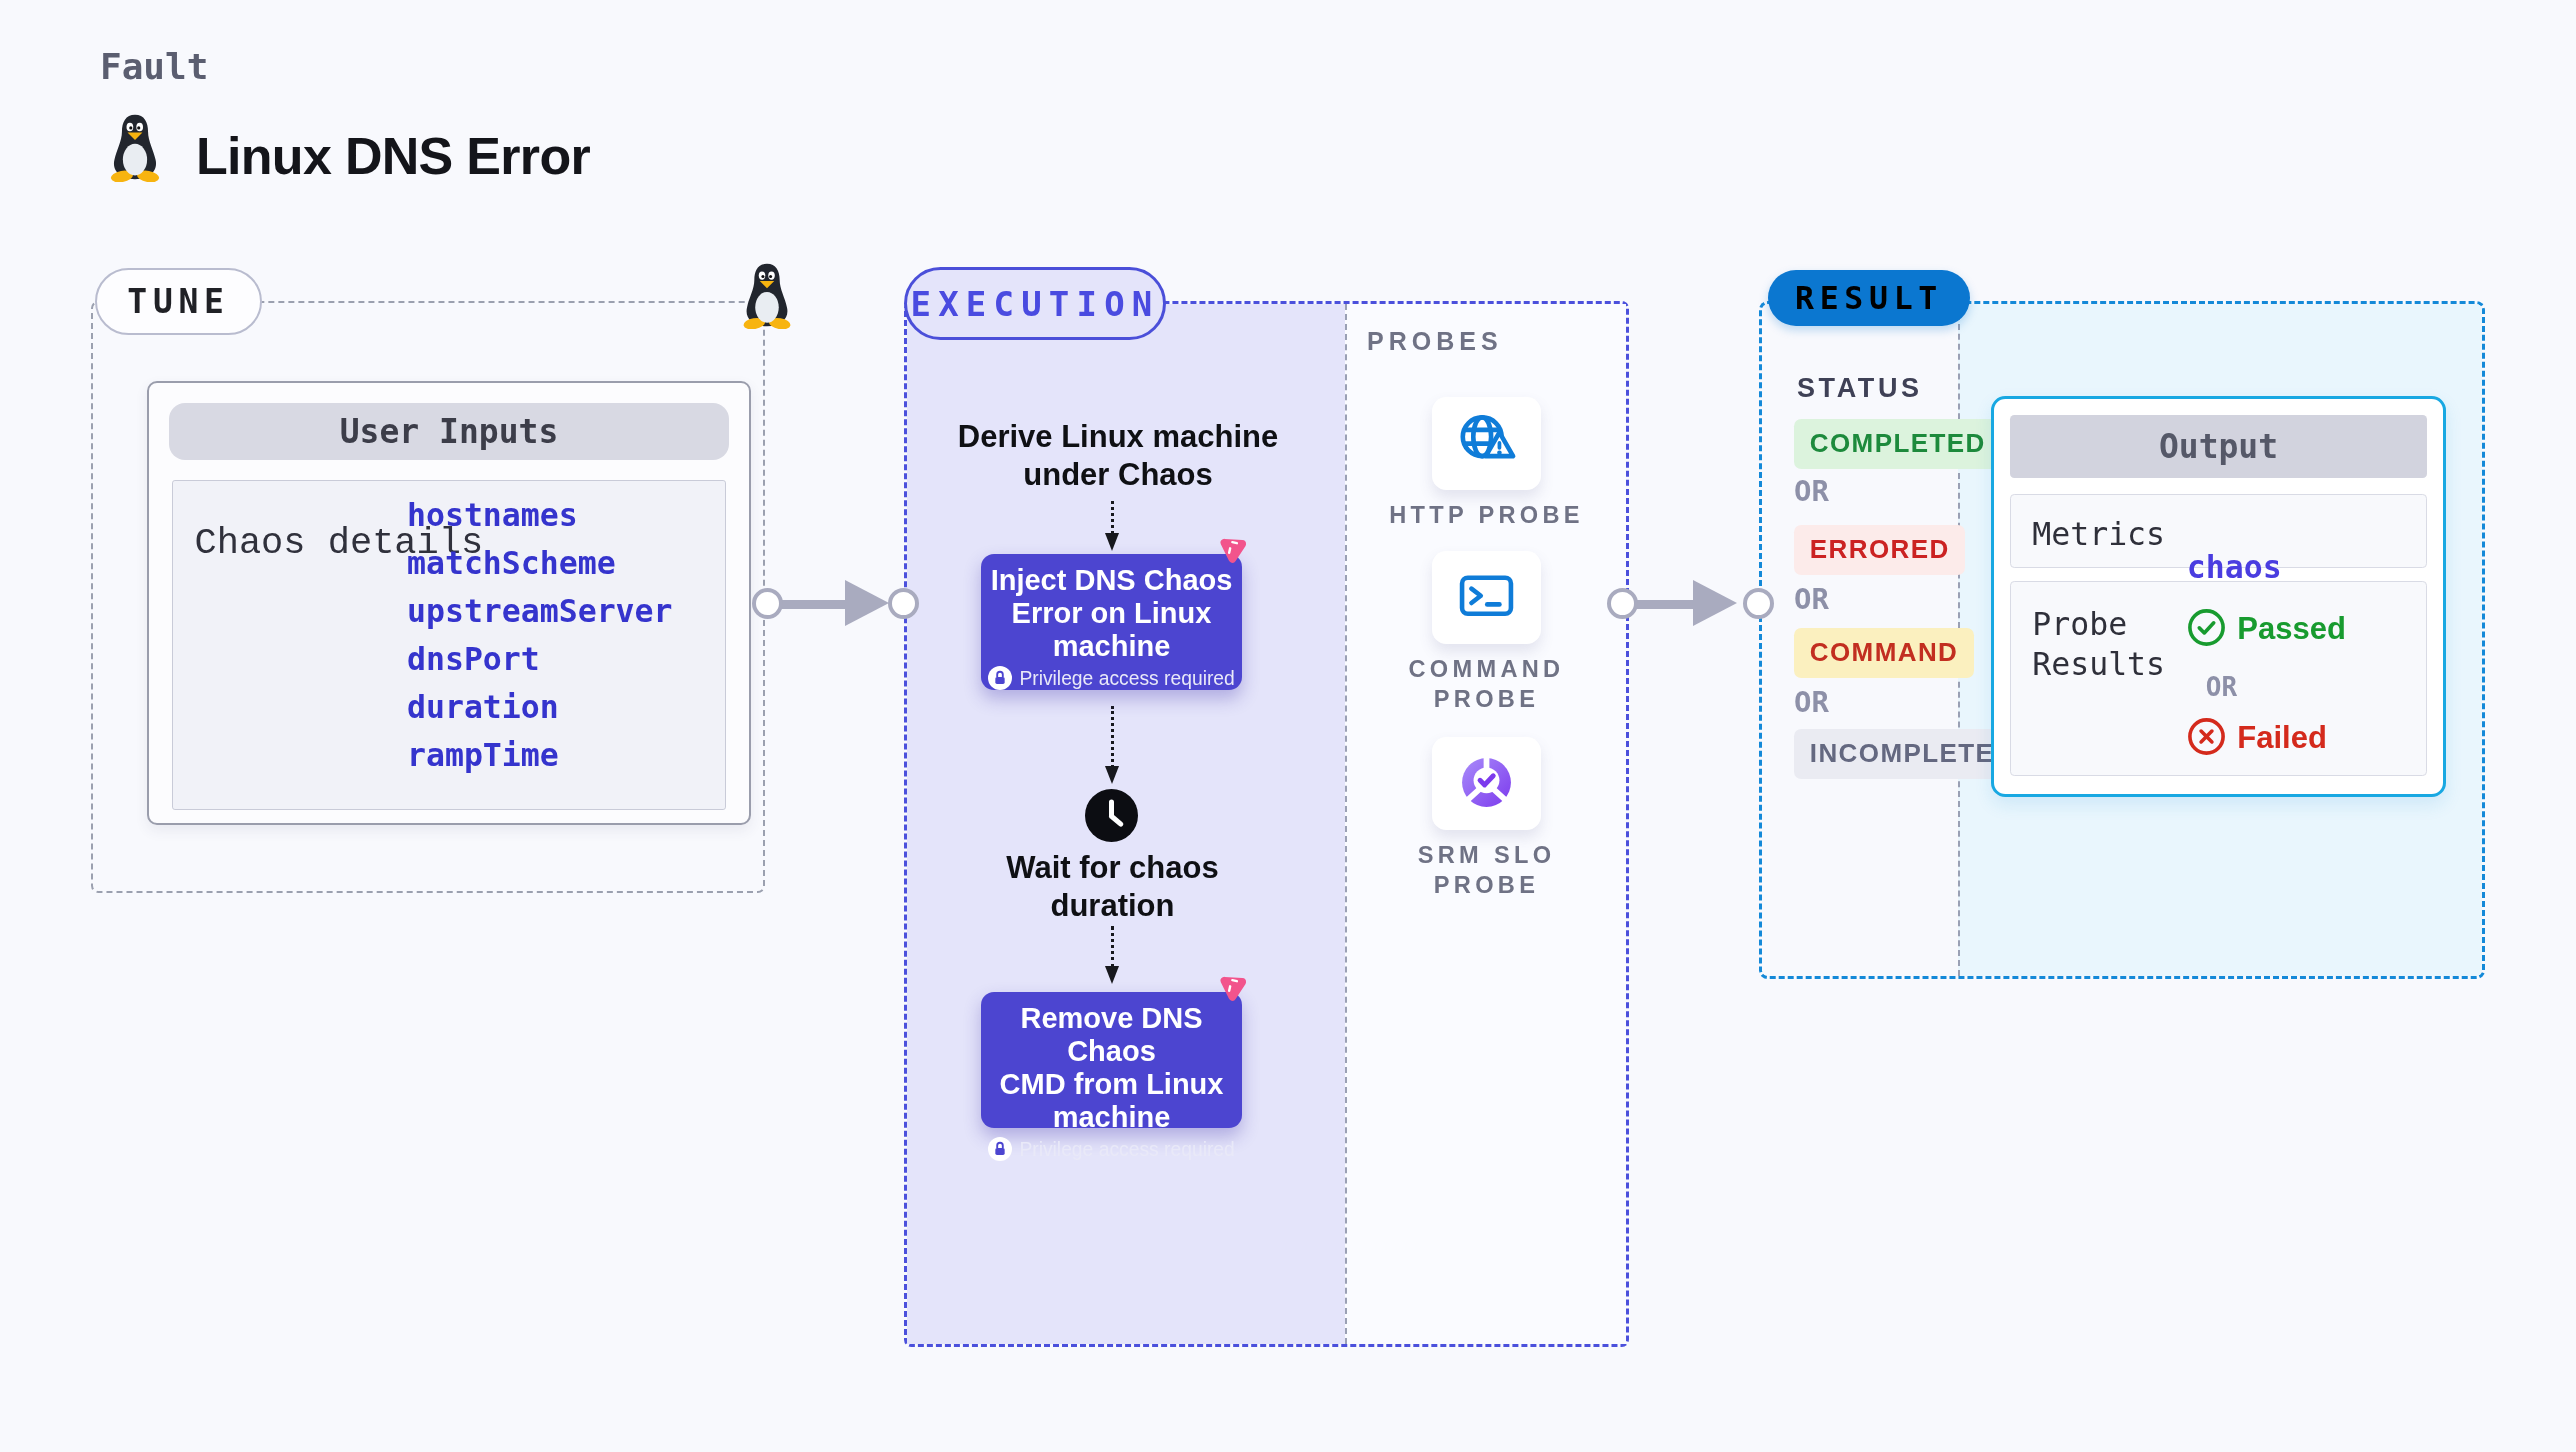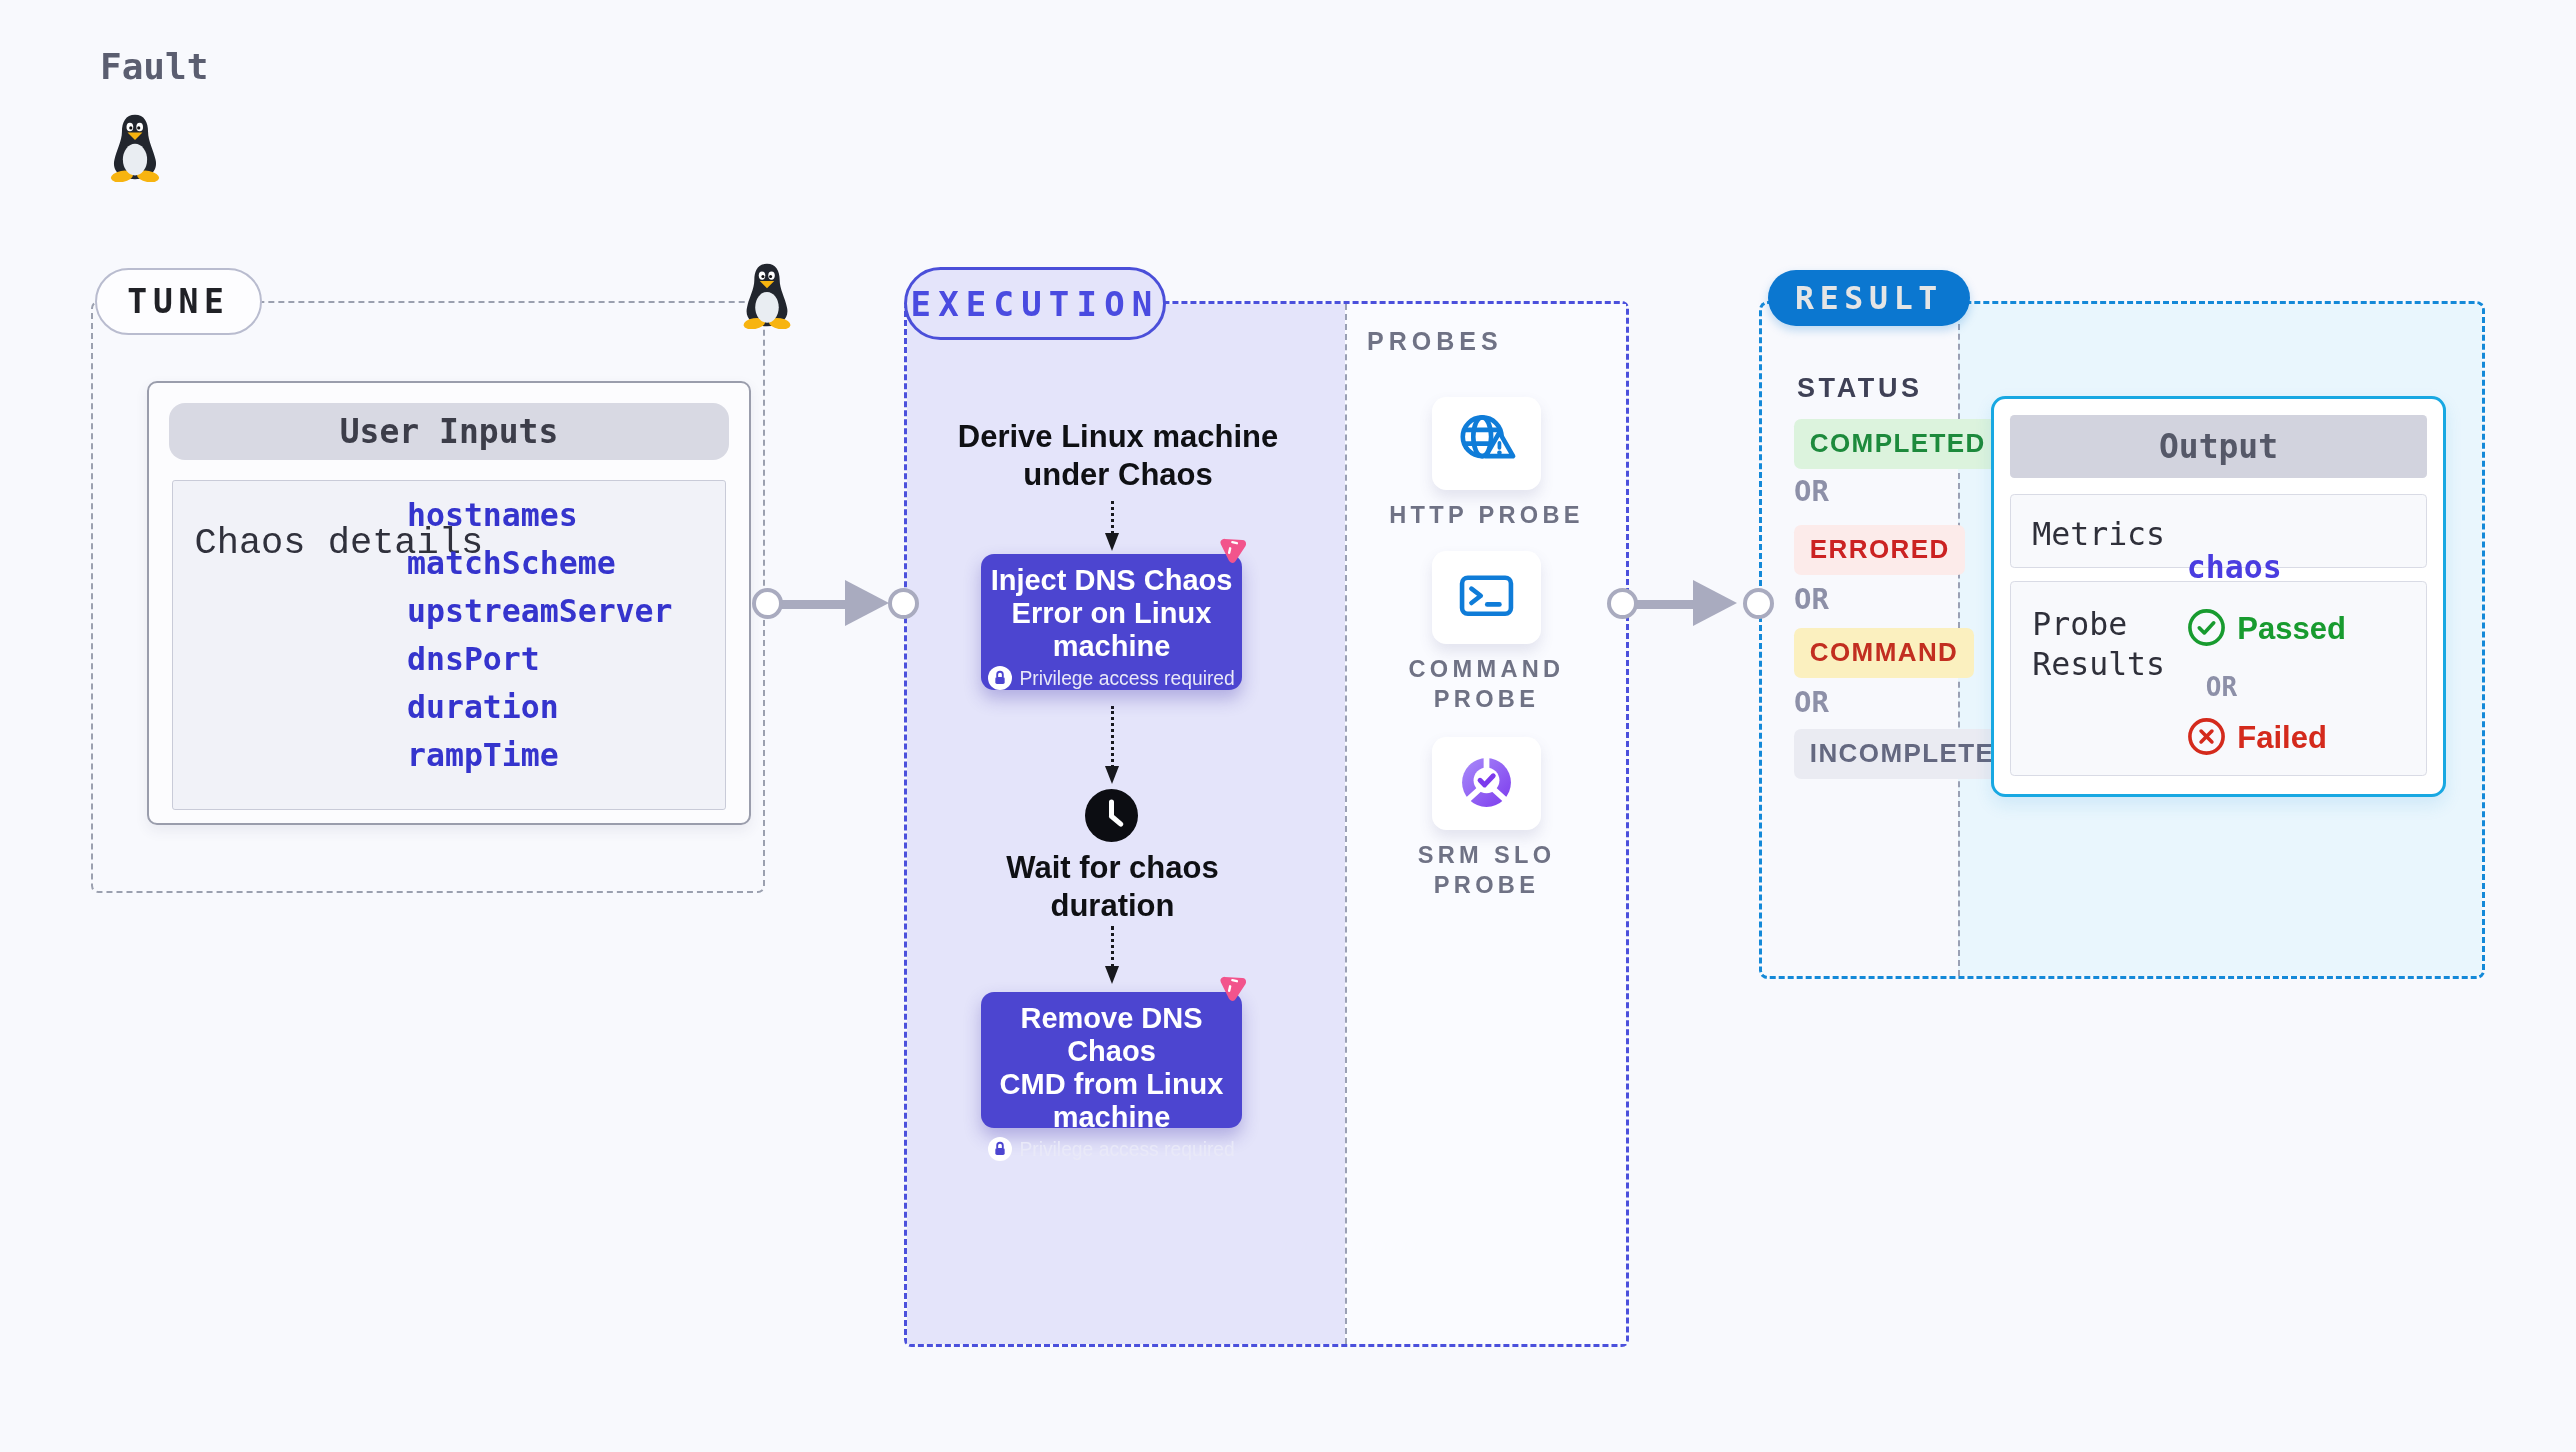--- a/index.html
+++ b/index.html
@@ -14,21 +14,21 @@
   .page-title{left:196px;top:126px;font-size:52px;font-weight:800;color:#14151a;letter-spacing:-0.7px;}
 
   
   .zone-pill{display:flex;align-items:center;justify-content:center;border-radius:50px;
              font-family:"DejaVu Sans Mono",monospace;font-weight:bold;z-index:5;}
   .tune-pill{left:95px;top:268px;width:163px;height:63px;background:#fdfdff;
              border:2.9px solid #b9bccf;font-size:33px;letter-spacing:5.7px;color:#202126;}
   .exec-pill{left:904px;top:267px;width:256px;height:67px;background:#e4e4fa;
              border:3.6px solid #4b4fd9;font-size:34px;letter-spacing:7.2px;color:#4a4be0;}
   .result-pill{left:1768px;top:270px;width:202px;height:56px;background:#0b77d0;
-               font-size:31.5px;letter-spacing:5.7px;color:#e5e5e5;box-shadow:0 4.3px 10px rgba(11,119,208,.25);}
+               font-size:31.5px;letter-spacing:5.7px;color:#000000;box-shadow:0 4.3px 10px rgba(11,119,208,.25);}
 
   
   .tune-box{left:91px;top:301px;width:670px;height:588px;border:2.9px dashed #9ba0af;border-radius:7.2px;}
   .exec-box{left:904px;top:301px;width:719px;height:1040px;border:3.6px dashed #4b50dc;border-radius:7.2px;}
   .exec-lav{position:absolute;left:0;top:0;bottom:0;width:438px;background:#e4e4fa;}
   .probes-pane{position:absolute;left:438px;top:0;bottom:0;right:0;background:#fafbff;
                border-left:2.1px dashed #9aa0b4;}
   .result-box{left:1759px;top:301px;width:720px;height:672px;border:3.6px dashed #1489d8;border-radius:8.6px;}
   .result-cyan{position:absolute;left:196px;top:0;bottom:0;right:0;background:#e9f6fd;
                border-left:2.1px dashed #9aa0b4;border-radius:0 5.7px 5.7px 0;}
@@ -116,20 +116,21 @@
       <ellipse cx="16" cy="68" rx="12" ry="6" fill="#f7b410" transform="rotate(-10 16 68)"></ellipse>
       <ellipse cx="44" cy="68" rx="12" ry="6" fill="#f7b410" transform="rotate(10 44 68)"></ellipse>
       <ellipse cx="30" cy="50" rx="13" ry="17" fill="#e9edf2"></ellipse>
       <ellipse cx="24.5" cy="15" rx="3.6" ry="4.6" fill="#ffffff"></ellipse>
       <ellipse cx="35" cy="15" rx="3.6" ry="4.6" fill="#ffffff"></ellipse>
       <circle cx="25.5" cy="16" r="1.7" fill="#111111"></circle>
       <circle cx="34" cy="16" r="1.7" fill="#111111"></circle>
       <path d="M22 21 h16 l-8 8 z" fill="#f7b410"></path>
     </svg>
   </span>
+  <div class="abs page-title">Linux DNS Error</div>
 
   <div class="abs tune-box"></div>
   <div class="abs zone-pill tune-pill">TUNE</div>
 
   <span class="abs" style="left:739px;top:262px;z-index:6;">
     <svg width="56" height="67" viewBox="0 0 60 74">
       <path d="M30 2 C20 2 16 10 16 20 C16 30 10 40 8 50 C5 62 14 71 30 71 C46 71 55 62 52 50 C50 40 44 30 44 20 C44 10 40 2 30 2 Z" fill="#22262e"></path>
       <ellipse cx="16" cy="68" rx="12" ry="6" fill="#f7b410" transform="rotate(-10 16 68)"></ellipse>
       <ellipse cx="44" cy="68" rx="12" ry="6" fill="#f7b410" transform="rotate(10 44 68)"></ellipse>
       <ellipse cx="30" cy="50" rx="13" ry="17" fill="#e9edf2"></ellipse>

